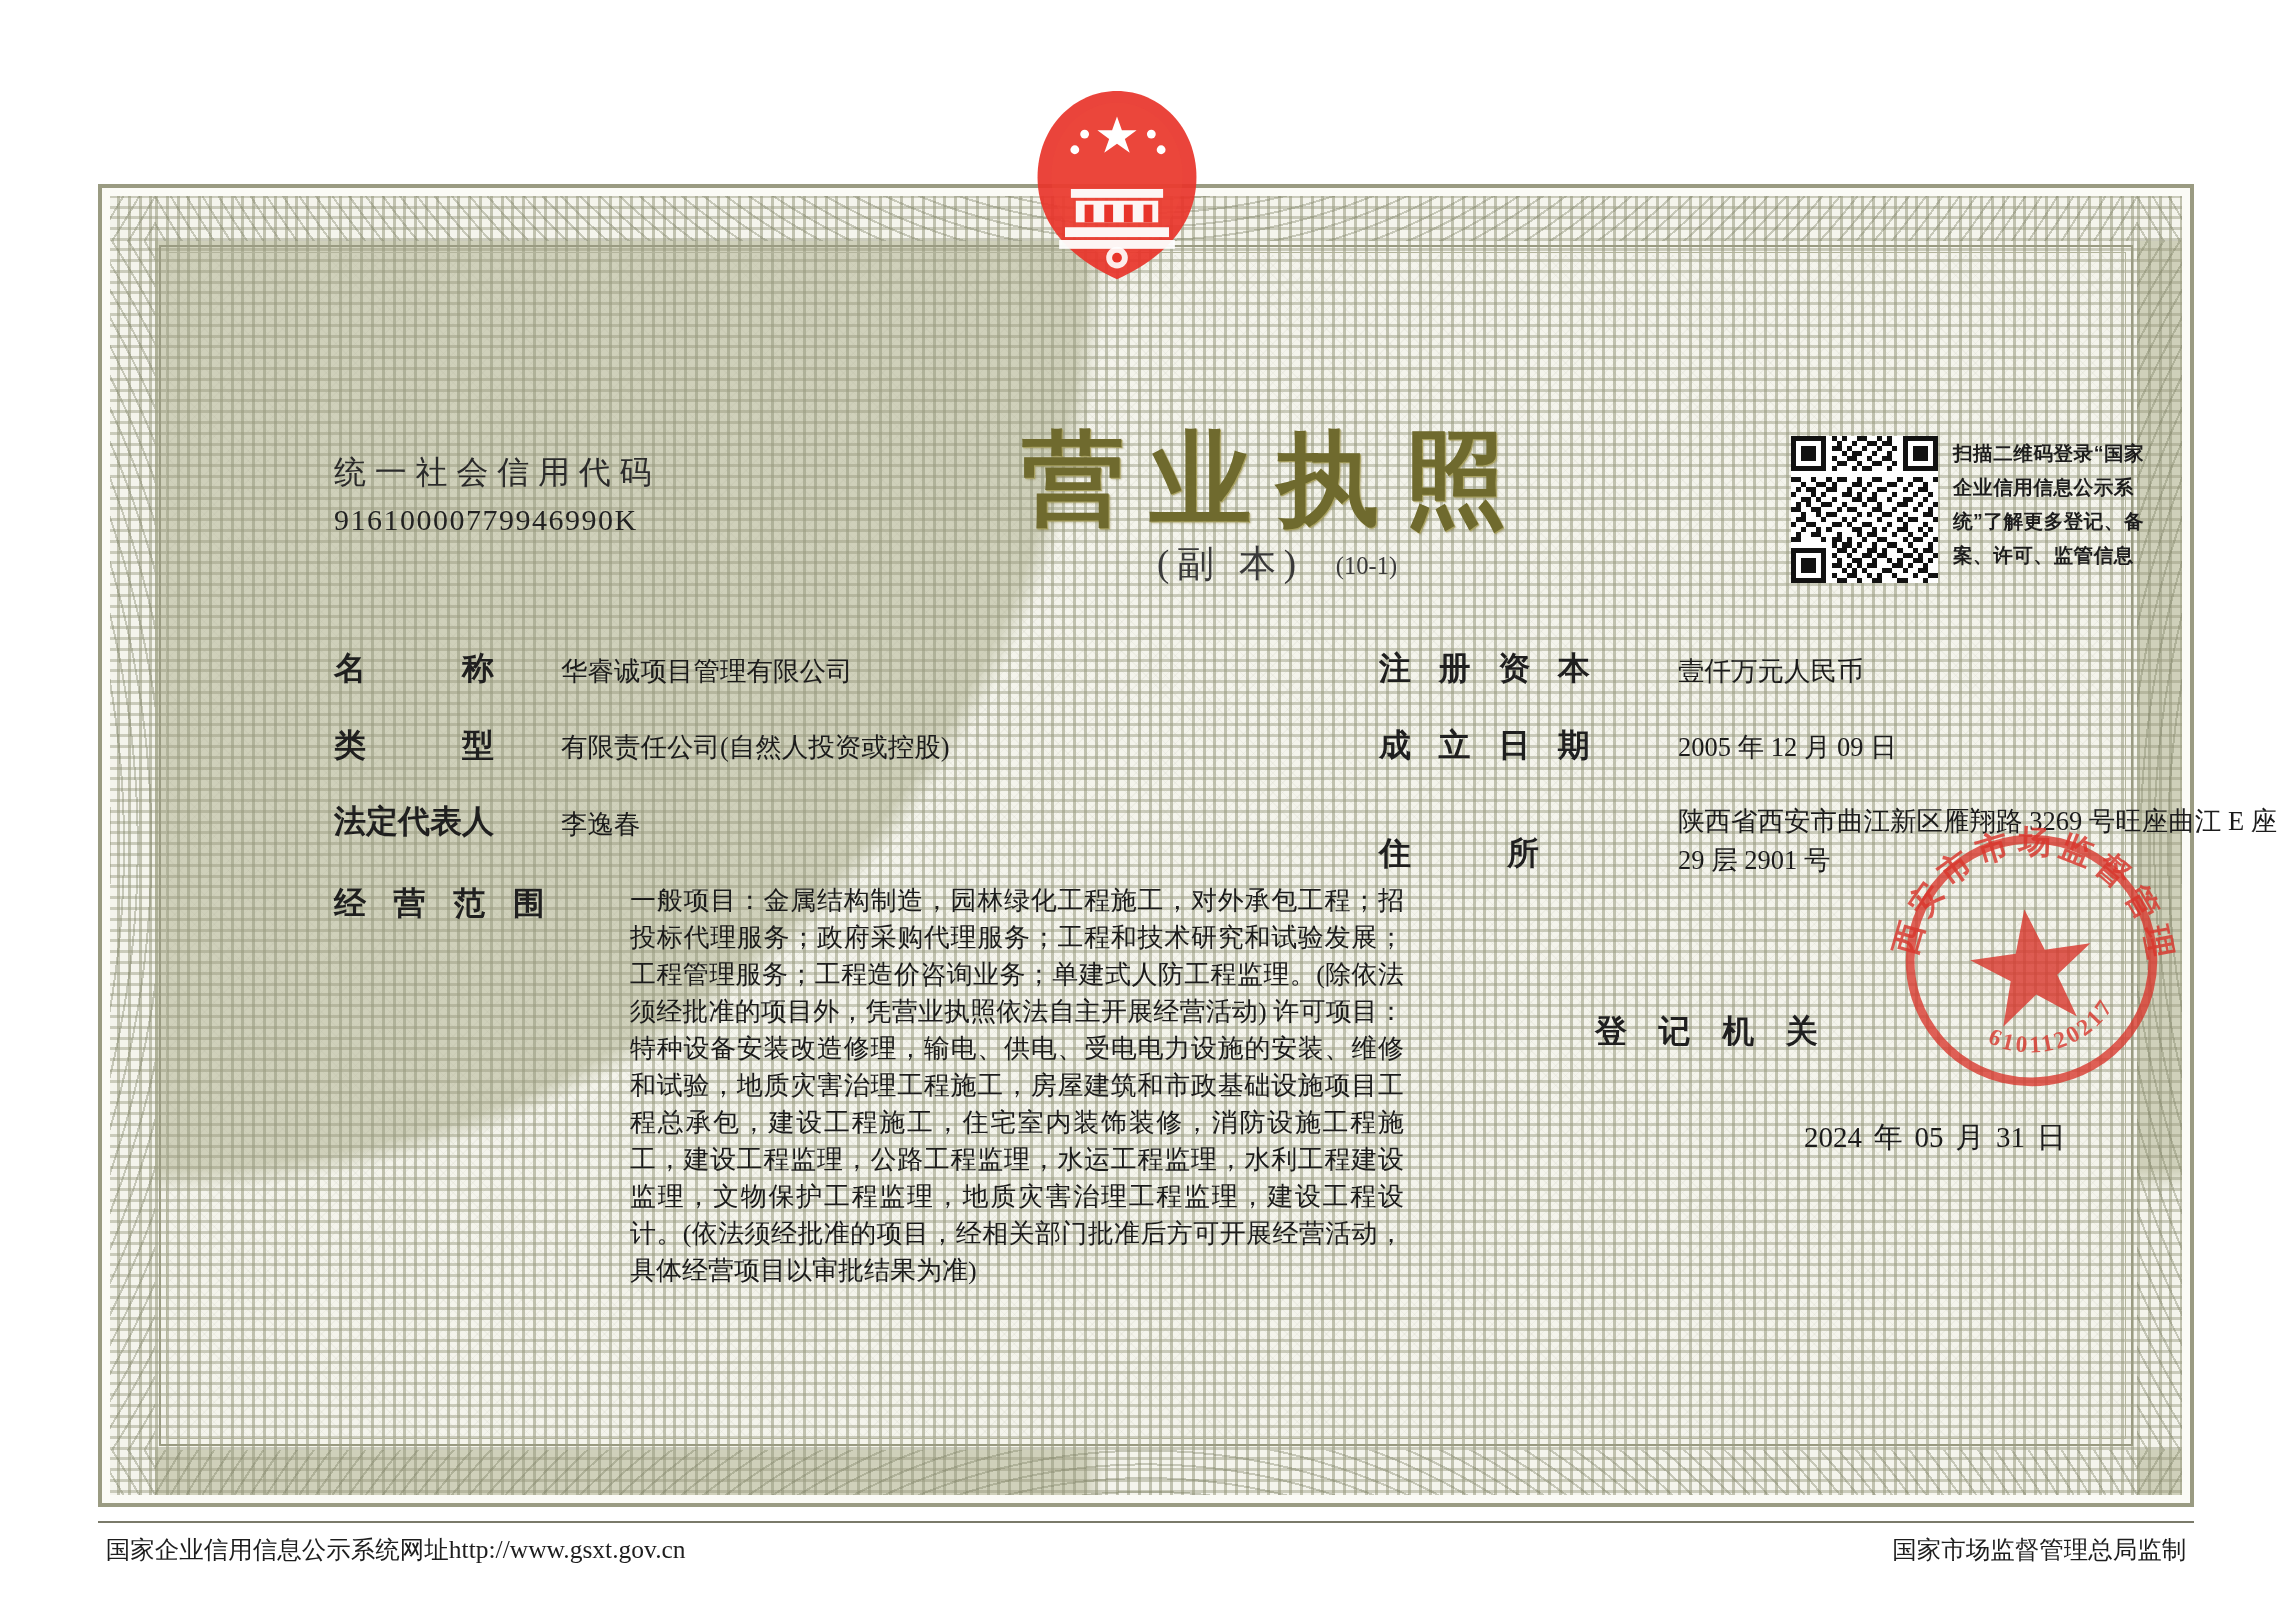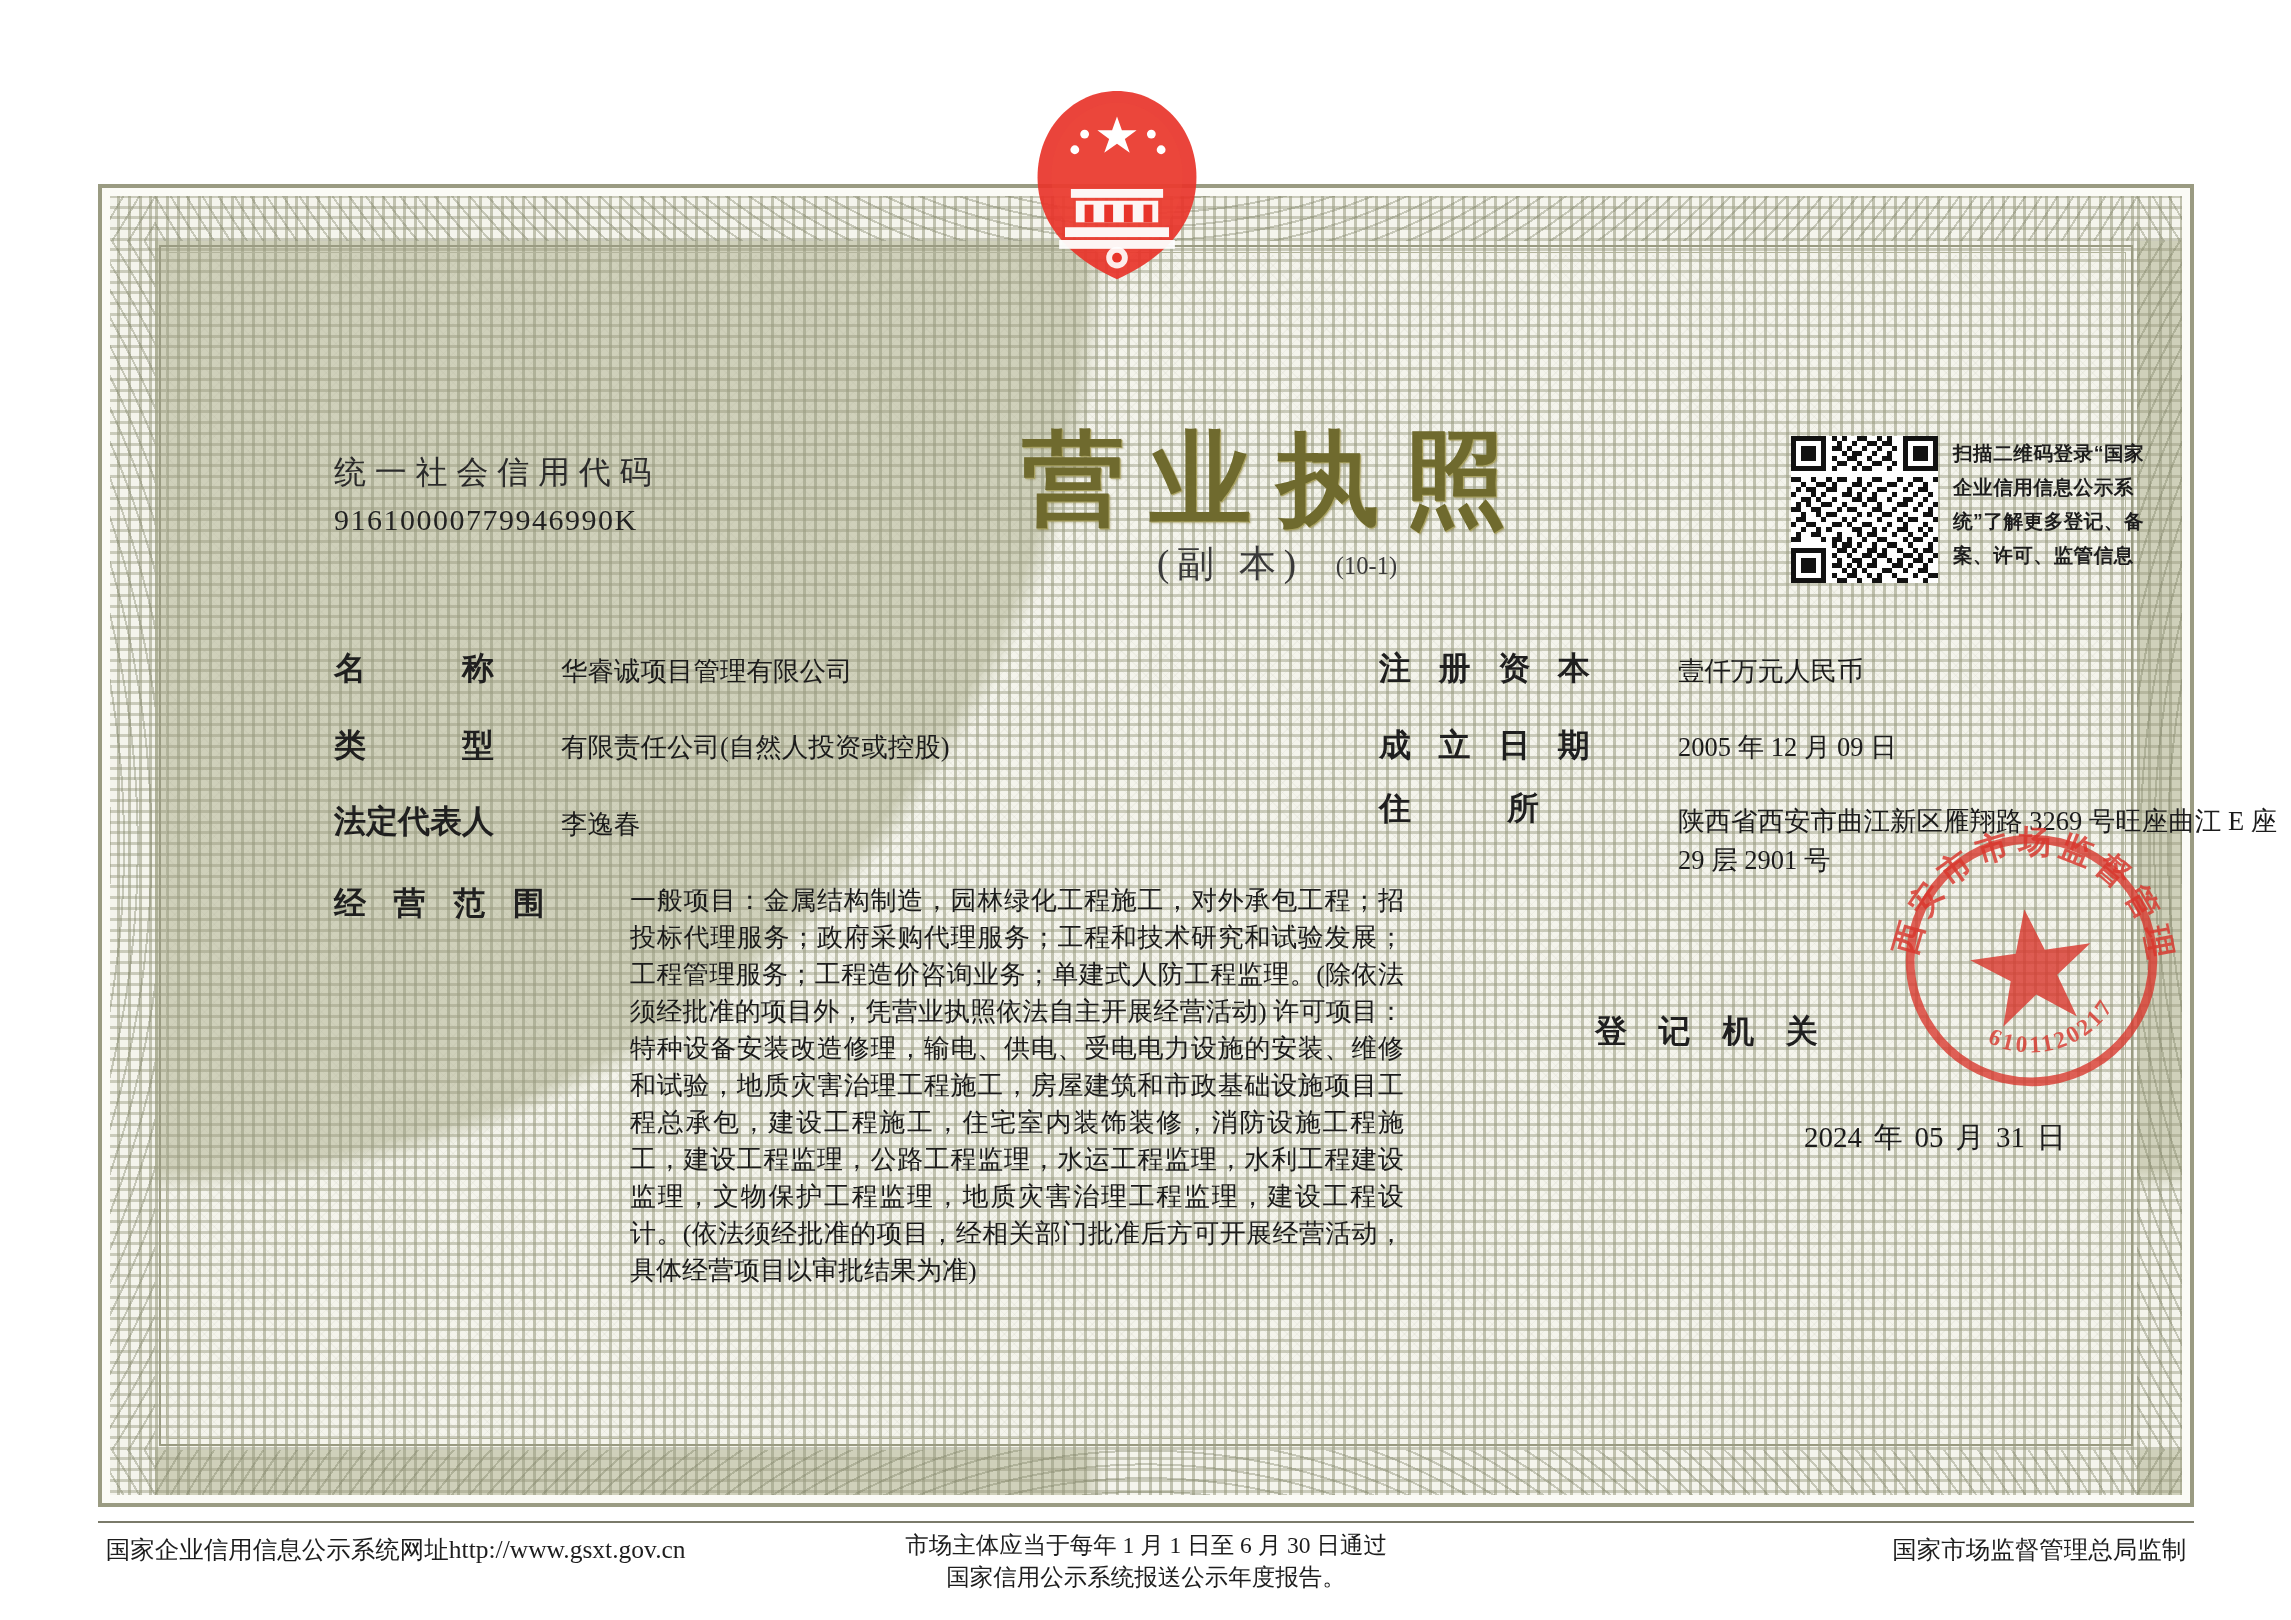--- a/index.html
+++ b/index.html
@@ -488,21 +488,21 @@
     <div class="f-label" style="left:165px;top:627px;letter-spacing:9.8px;">经 营 范 围</div>
     <div class="scope-text" style="top:627px;">一般项目：金属结构制造，园林绿化工程施工，对外承包工程；招投标代理服务；政府采购代理服务；工程和技术研究和试验发展；工程管理服务；工程造价咨询业务；单建式人防工程监理。(除依法须经批准的项目外，凭营业执照依法自主开展经营活动)
 许可项目：特种设备安装改造修理，输电、供电、受电电力设施的安装、维修和试验，地质灾害治理工程施工，房屋建筑和市政基础设施项目工程总承包，建设工程施工，住宅室内装饰装修，消防设施工程施工，建设工程监理，公路工程监理，水运工程监理，水利工程建设监理，文物保护工程监理，地质灾害治理工程监理，建设工程设计。(依法须经批准的项目，经相关部门批准后方可开展经营活动，具体经营项目以审批结果为准)</div>
 
     <div class="f-label" style="left:1210px;top:392px;letter-spacing:9.8px;">注 册 资 本</div>
     <div class="f-value" style="left:1509px;top:398px;">壹仟万元人民币</div>
 
     <div class="f-label" style="left:1210px;top:469px;letter-spacing:9.8px;">成 立 日 期</div>
     <div class="f-value" style="left:1509px;top:474px;">2005 年 12 月 09 日</div>
 
-    <div class="f-label" style="left:1210px;top:532px;border-radius:15px;">住　　　所</div>
+    <div class="f-label" style="left:1210px;top:577px;border-radius:15px;">住　　　所</div>
     <div class="addr-text" style="top:547px;">陕西省西安市曲江新区雁翔路 3269 号旺座曲江 E 座 29 层 2901 号</div>
 
     <div class="reg-org">登 记 机 关</div>
 
     <div class="date-line">
       <span>2024</span><span>年</span><span>05</span><span>月</span><span>31</span><span>日</span>
     </div>
 
     <div class="seal">
       <svg viewBox="0 0 330 330" width="323" height="323" aria-hidden="true" style="transform:rotate(-8deg);">
@@ -521,19 +521,15 @@
       </svg>
     </div>
 
   </div>
 </div>
 
 <div class="footer">
   <div class="foot-left">
     <span>国家企业信用信息公示系统网址</span><span class="url">http://www.gsxt.gov.cn</span>
   </div>
-  <div class="foot-center">
-    <div>市场主体应当于每年 1 月 1 日至 6 月 30 日通过</div>
-    <div>国家信用公示系统报送公示年度报告。</div>
-  </div>
   <div class="foot-right">国家市场监督管理总局监制</div>
 </div>
 
 
 </body></html>

